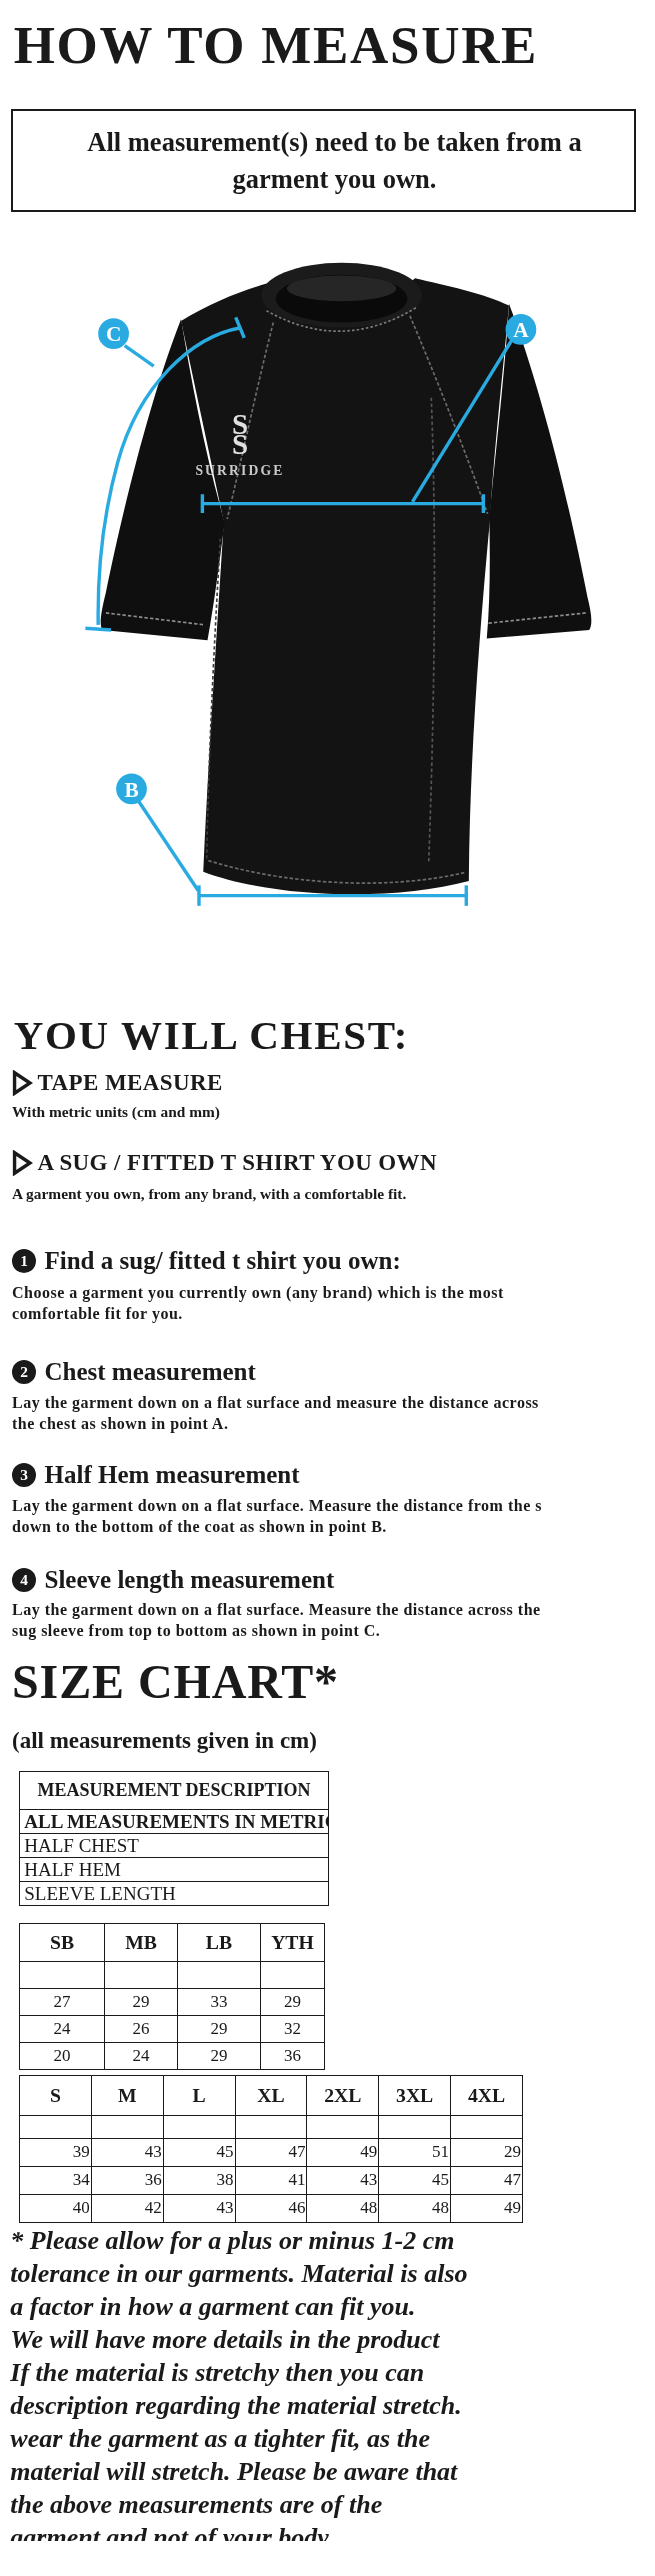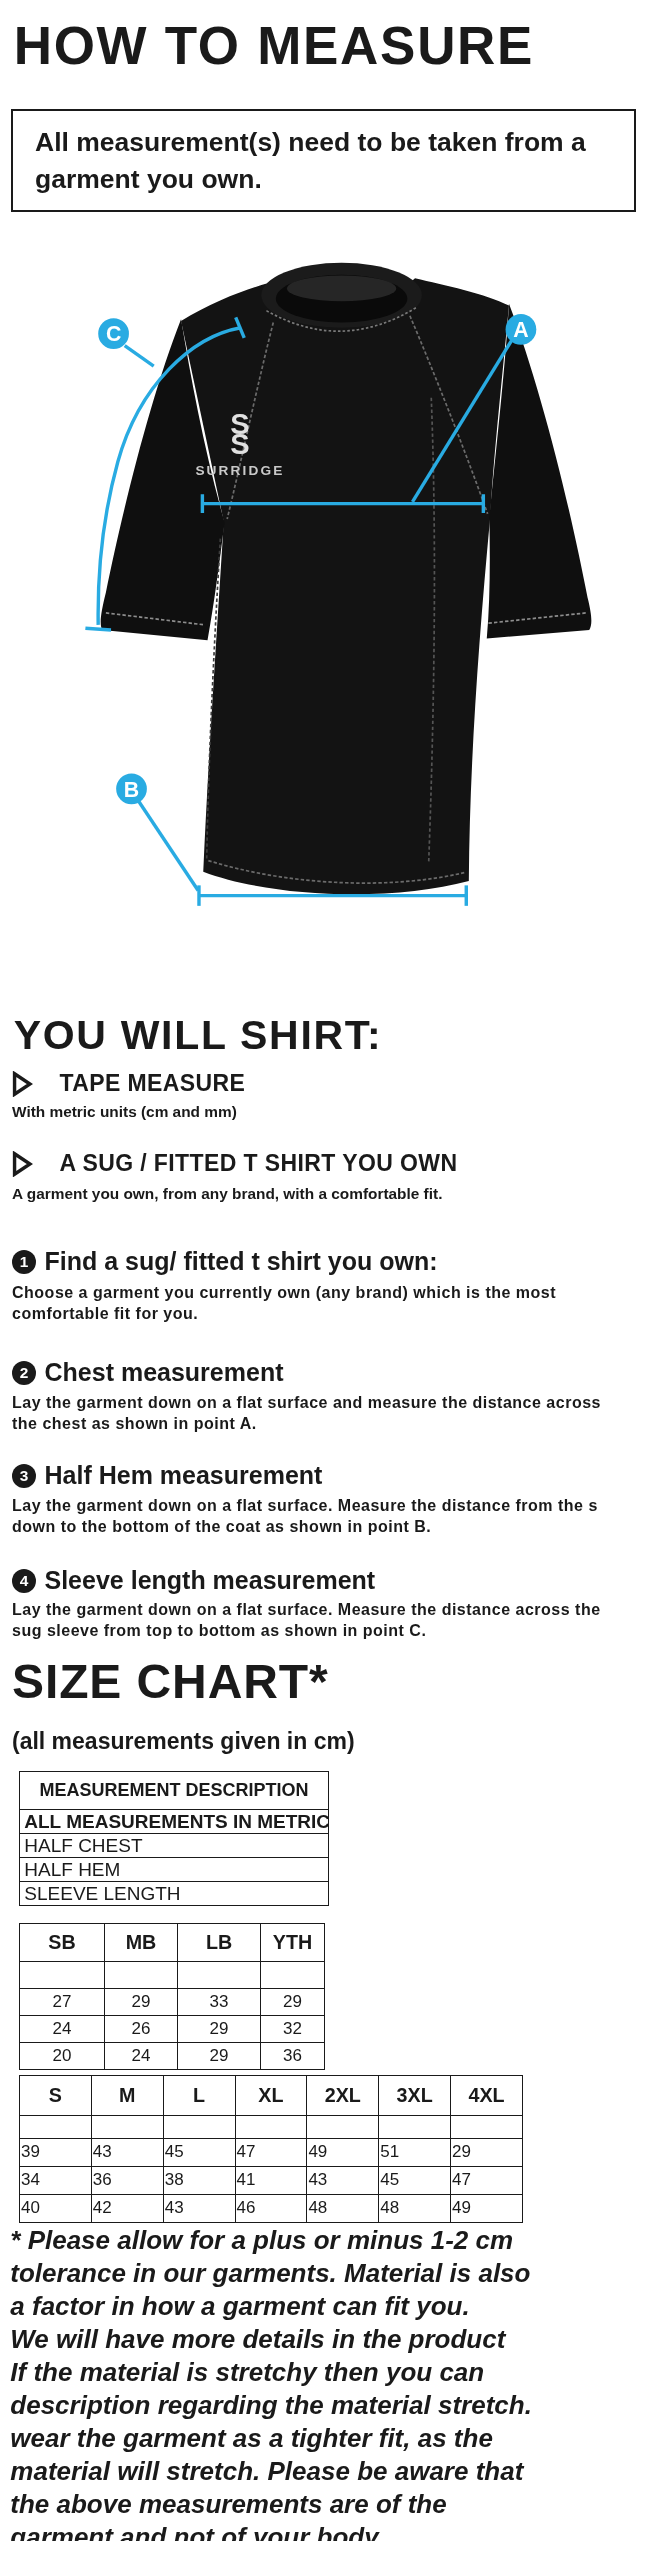--- a/index.html
+++ b/index.html
@@ -1,33 +1,33 @@
 <!DOCTYPE html>
 <html style="font-size:13.7px"><head>
 <meta charset="utf-8">
 <style>
   html,body { margin:0; padding:0; background:#ffffff; }
   #page {
     position:relative; width:655px; height:2541px; overflow:hidden;
     background:#ffffff; color:#1a1a1a;
-    font-family:Liberation Sans, sans-serif;
+    font-family:Liberation Serif, serif;
   }
   .abs { position:absolute; }
 
   .big-title { font-size:53px; font-weight:bold; letter-spacing:1.7px; line-height:1; white-space:nowrap; }
 
   .notice-box {
     box-sizing:border-box; border:2.6px solid #1a1a1a;
     width:625px; height:103px; padding:13px 0 0 22px;
   }
   .notice-line { font-size:26.5px; font-weight:bold; line-height:37px; white-space:nowrap; }
 
   .section-heading { font-size:41px; font-weight:bold; letter-spacing:1.7px; line-height:1; white-space:nowrap; }
 
-  .need-item { display:flex; align-items:center; gap:27px; }
+  .need-item { display:flex; align-items:center; gap:5px; }
   .need-label { font-size:23px; font-weight:bold; letter-spacing:0.4px; white-space:nowrap; }
   .need-sub { font-size:15.4px; font-weight:bold; white-space:nowrap; }
 
   .step-head { display:flex; align-items:center; gap:8.5px; }
   .badge {
     width:24px; height:24px; border-radius:50%; background:#1a1a1a; color:#ffffff;
     font-size:15.4px; font-weight:bold; display:flex; align-items:center; justify-content:center;
     flex:0 0 auto;
   }
   .step-title { font-size:25px; font-weight:bold; white-space:nowrap; }
@@ -45,33 +45,33 @@
   #desc-table td { height:23px; font-size:19px; font-weight:normal; text-align:left; padding:0 0 0 4.3px; white-space:nowrap; }
   #desc-table tr.metric td { font-weight:bold; }
 
   #junior-table { width:306px;padding-left:8px; }
   #junior-table th { height:35px; font-size:19.7px; font-weight:bold; text-align:center; }
   #junior-table td { height:24px; font-size:17px; text-align:center; }
   #junior-table tr.empty td { height:24px; }
 
   #senior-table { width:504px; }
   #senior-table th { height:37px; font-size:19.7px; font-weight:bold; text-align:center; }
-  #senior-table td { height:25px; font-size:17px; text-align:left;margin-top:36px; }
+  #senior-table td { height:25px; font-size:17px; text-align:right;margin-top:36px; }
   #senior-table tr.empty td { height:19.7px; }
 
   .disclaimer-line { font-style:italic; font-weight:bold; font-size:26px; line-height:33px; white-space:nowrap; }
 </style>
 </head>
 <body>
 
 <div id="page">
 
   <div class="abs big-title" style="top:19px; left:13.7px;">HOW TO MEASURE</div>
 
-  <div class="abs notice-box" style="top:109px; left:11px;">
+  <div class="abs notice-box" style="top:109px; left:11px;text-align:center;">
     <div class="notice-line">All measurement(s) need to be taken from a</div>
     <div class="notice-line">garment you own.</div>
   </div>
 
   <svg class="abs" style="top:244px; left:0;" width="655" height="743" viewBox="0 0 767 870">
 
     <path fill="#131313" d="M 212 90 C 248 68 290 52 314 46 C 362 80 442 80 486 40 C 520 48 568 58 596 72
          C 588 158 578 248 574 320 C 560 470 550 610 549 746 C 460 770 320 766 238 735
          C 244 600 254 455 262 325 Z"></path>
 
@@ -124,21 +124,21 @@
     <g>
       <circle cx="610" cy="100" r="18" fill="#29abe2"></circle>
       <text x="610" y="109" font-size="25" font-weight="bold" fill="#ffffff" text-anchor="middle">A</text>
     </g>
     <g>
       <circle cx="154" cy="638" r="18" fill="#29abe2"></circle>
       <text x="154" y="647" font-size="25" font-weight="bold" fill="#ffffff" text-anchor="middle">B</text>
     </g>
   </svg>
 
-  <div class="abs section-heading" style="top:1015px; left:13.7px;">YOU WILL SHIRT:</div>
+  <div class="abs section-heading" style="top:1015px; left:13.7px;">YOU WILL CHEST:</div>
 
   <div class="abs need-item" style="top:1070px; left:12px;">
     <svg width="20.5" height="26" viewBox="0 0 24 30">
       <polygon points="3,3 21,15 3,27" fill="#ffffff" stroke="#1a1a1a" stroke-width="4"></polygon>
     </svg>
     <span class="need-label">TAPE MEASURE</span>
   </div>
   <div class="abs need-sub" style="top:1103px; left:12px;">With metric units (cm and mm)</div>
 
   <div class="abs need-item" style="top:1150px; left:12px;">

